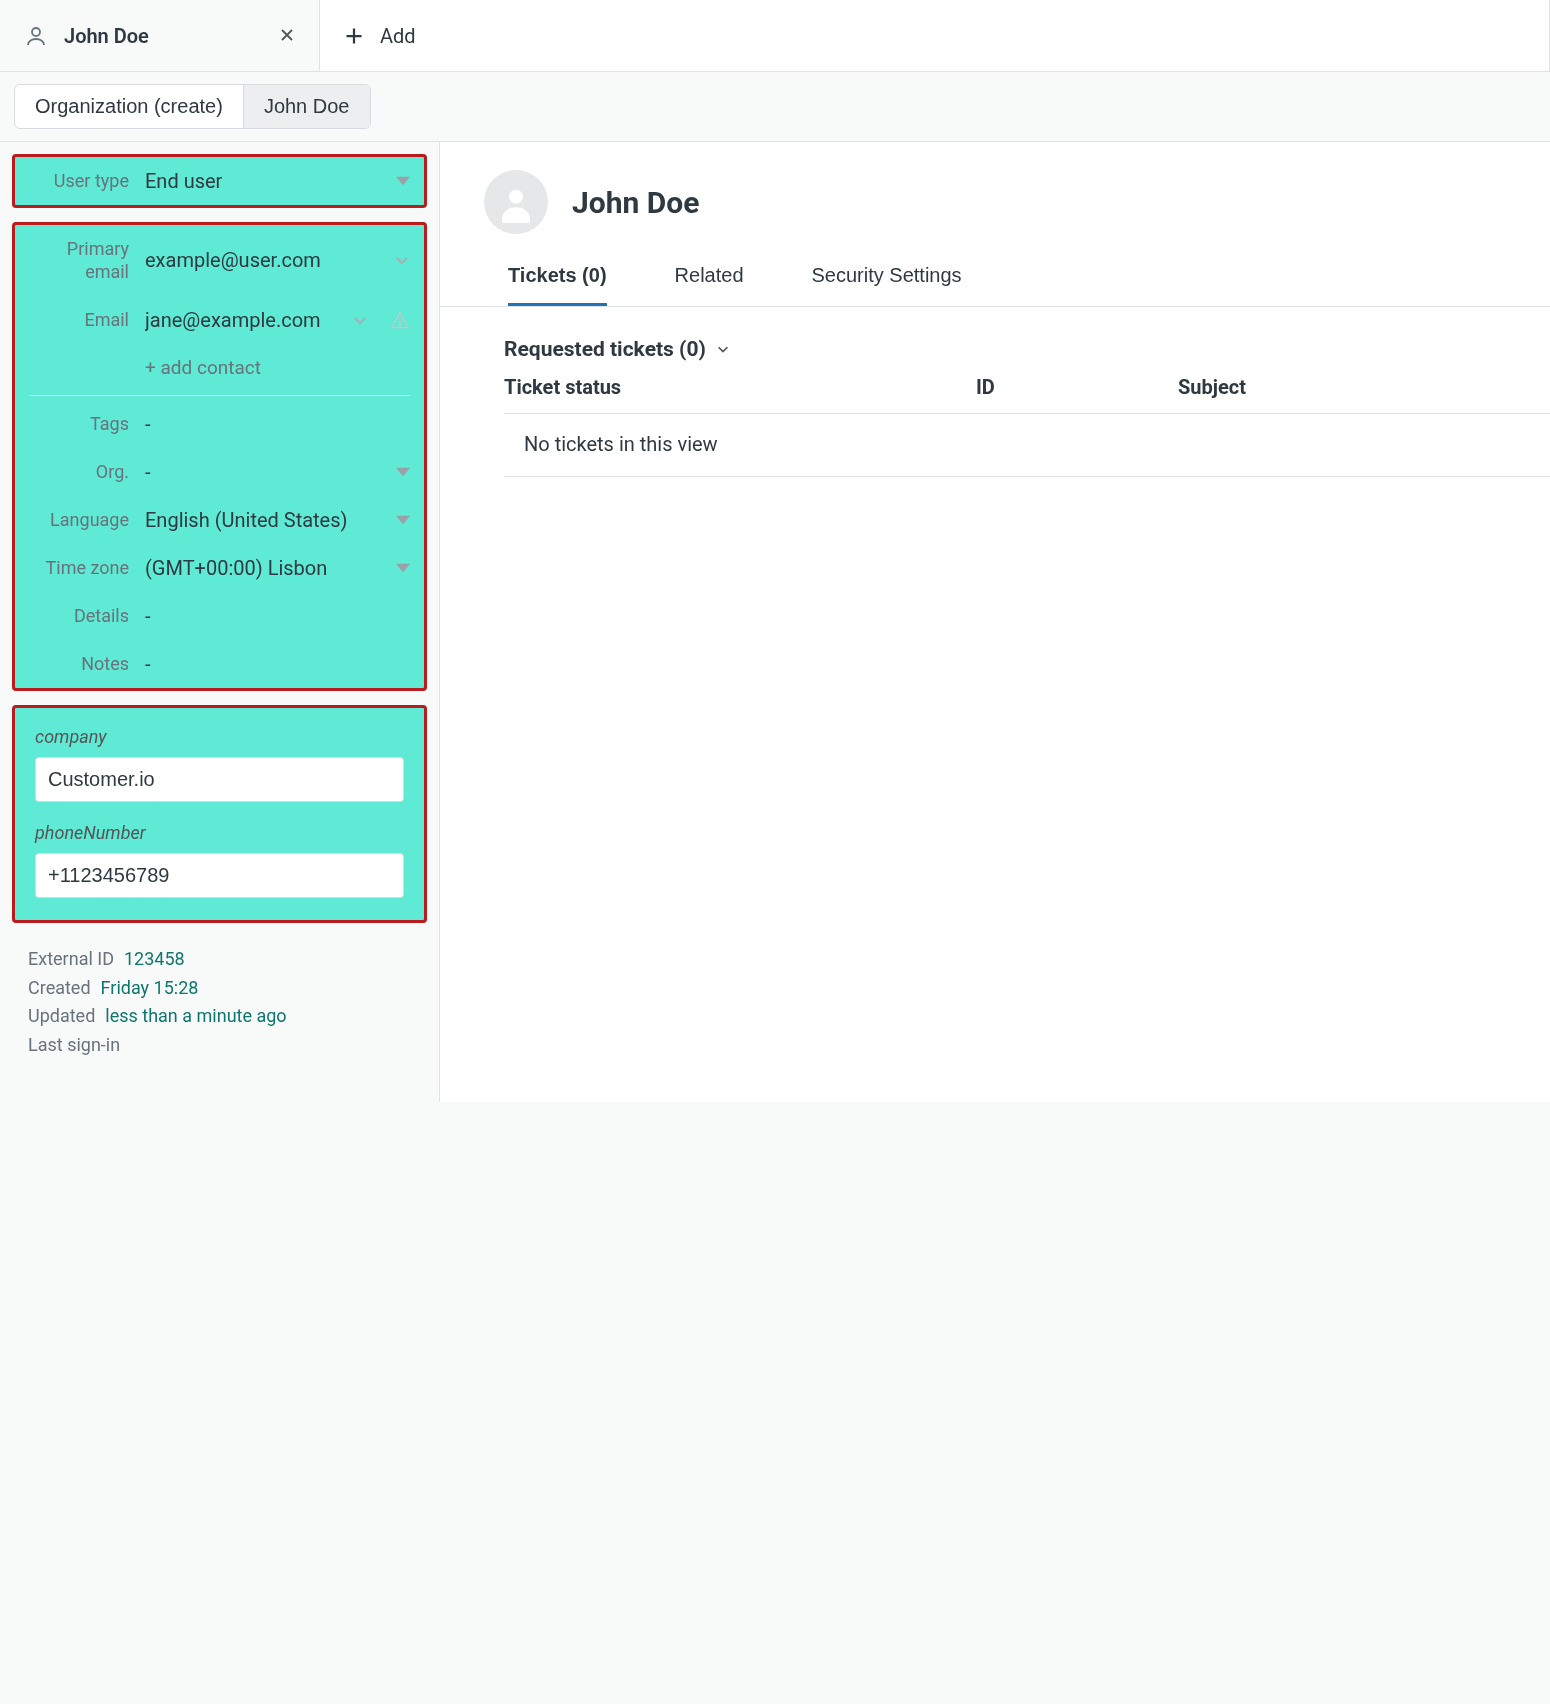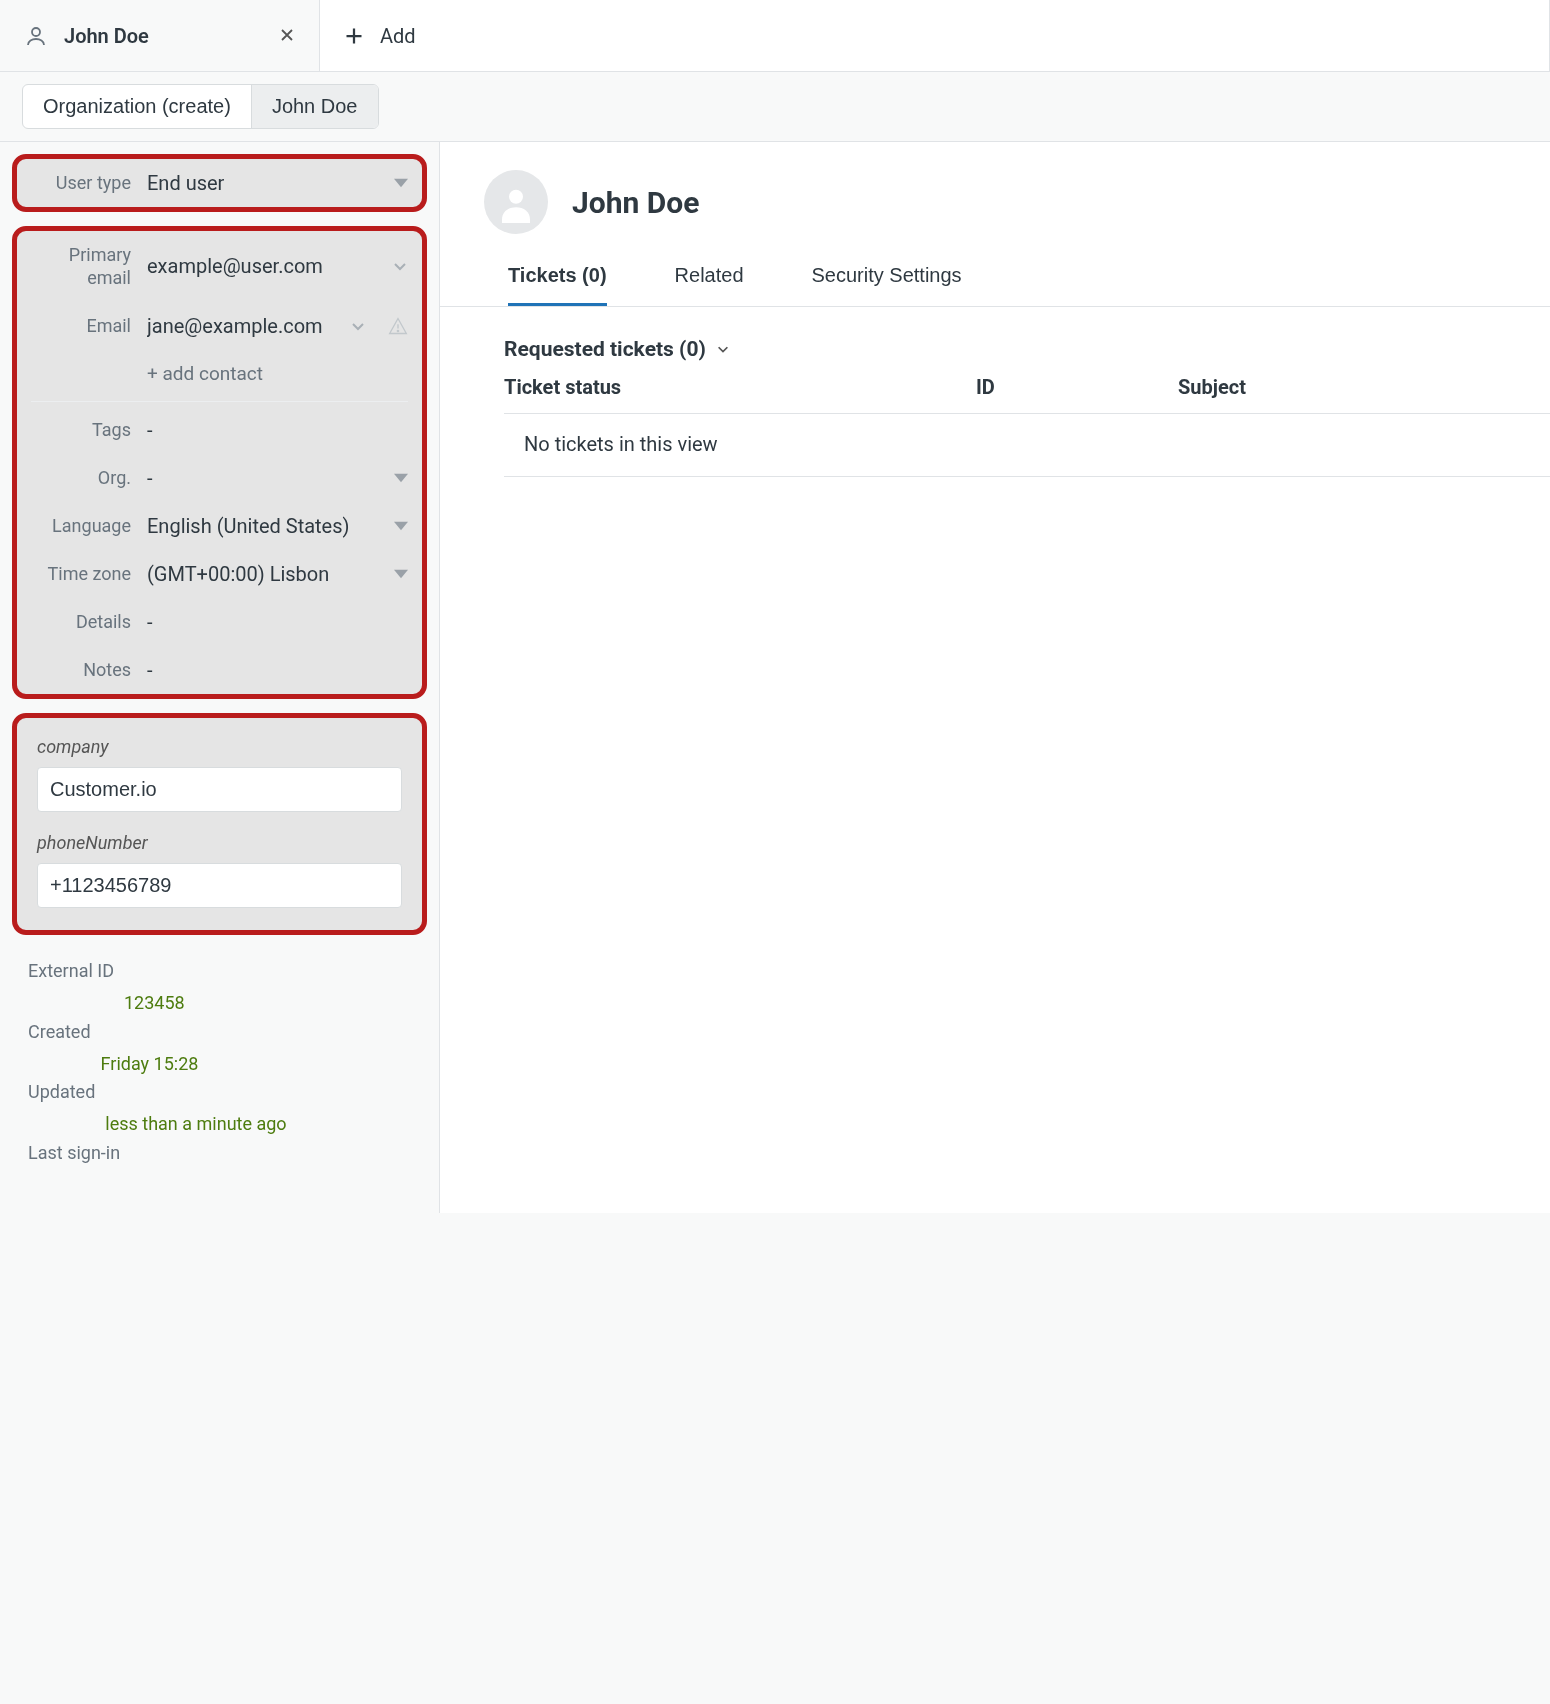--- a/index.html
+++ b/index.html
@@ -39,21 +39,20 @@
   .breadcrumb-bar {
     padding: 12px 14px 12px;
     border-bottom: 1px solid #e0e3e6;
   }
   .segmented {
     display: inline-flex;
     border: 1px solid #d8dcde;
     border-radius: 6px;
     overflow: hidden;
     background: #fff;
-    margin-left: 8px;
   }
   .segmented > button {
     padding: 10px 20px;
     font-size: 20px;
     color: #2f3941;
     background: transparent;
     border: none;
     cursor: pointer;
   }
   .segmented > button.active {
@@ -65,23 +64,23 @@
   .split { display: flex; }
   .left {
     width: 440px;
     border-right: 1px solid #e0e3e6;
     padding: 12px;
     background: #f8f9f9;
   }
   .right { flex: 1; background: #fff; }
 
   .card {
-    border: 5px solid #b91c1c;
-    border-radius: 14px;
-    background: #e5e5e5;
+    border: 3px solid #b91c1c;
+    border-radius: 4px;
+    background: #5eead4;
     margin-bottom: 14px;
   }
   .row {
     display: flex;
     align-items: center;
     padding: 12px 14px;
     gap: 16px;
   }
   .row + .row.divider-above { border-top: 1px solid #eceef0; }
   .group-divider { border-top: 1px solid #eceef0; margin: 4px 14px; }
@@ -137,21 +136,21 @@
     border-radius: 4px;
     background: #fff;
     color: #2f3941;
   }
   .field + .field { margin-top: 20px; }
 
   
   .meta { padding: 8px 16px 30px; }
   .meta-row { display: flex; gap: 10px; font-size: 18px; line-height: 1.6; }
   .meta-k { color: #68737d; }
-  .meta-v { color: #4d7c0f; margin-top: 32px; }
+  .meta-v { color: #0f766e; }
 
   
   .profile-header {
     display: flex;
     align-items: center;
     gap: 24px;
     padding: 28px 0 20px 44px;
   }
   .avatar {
     width: 64px; height: 64px; border-radius: 50%;

